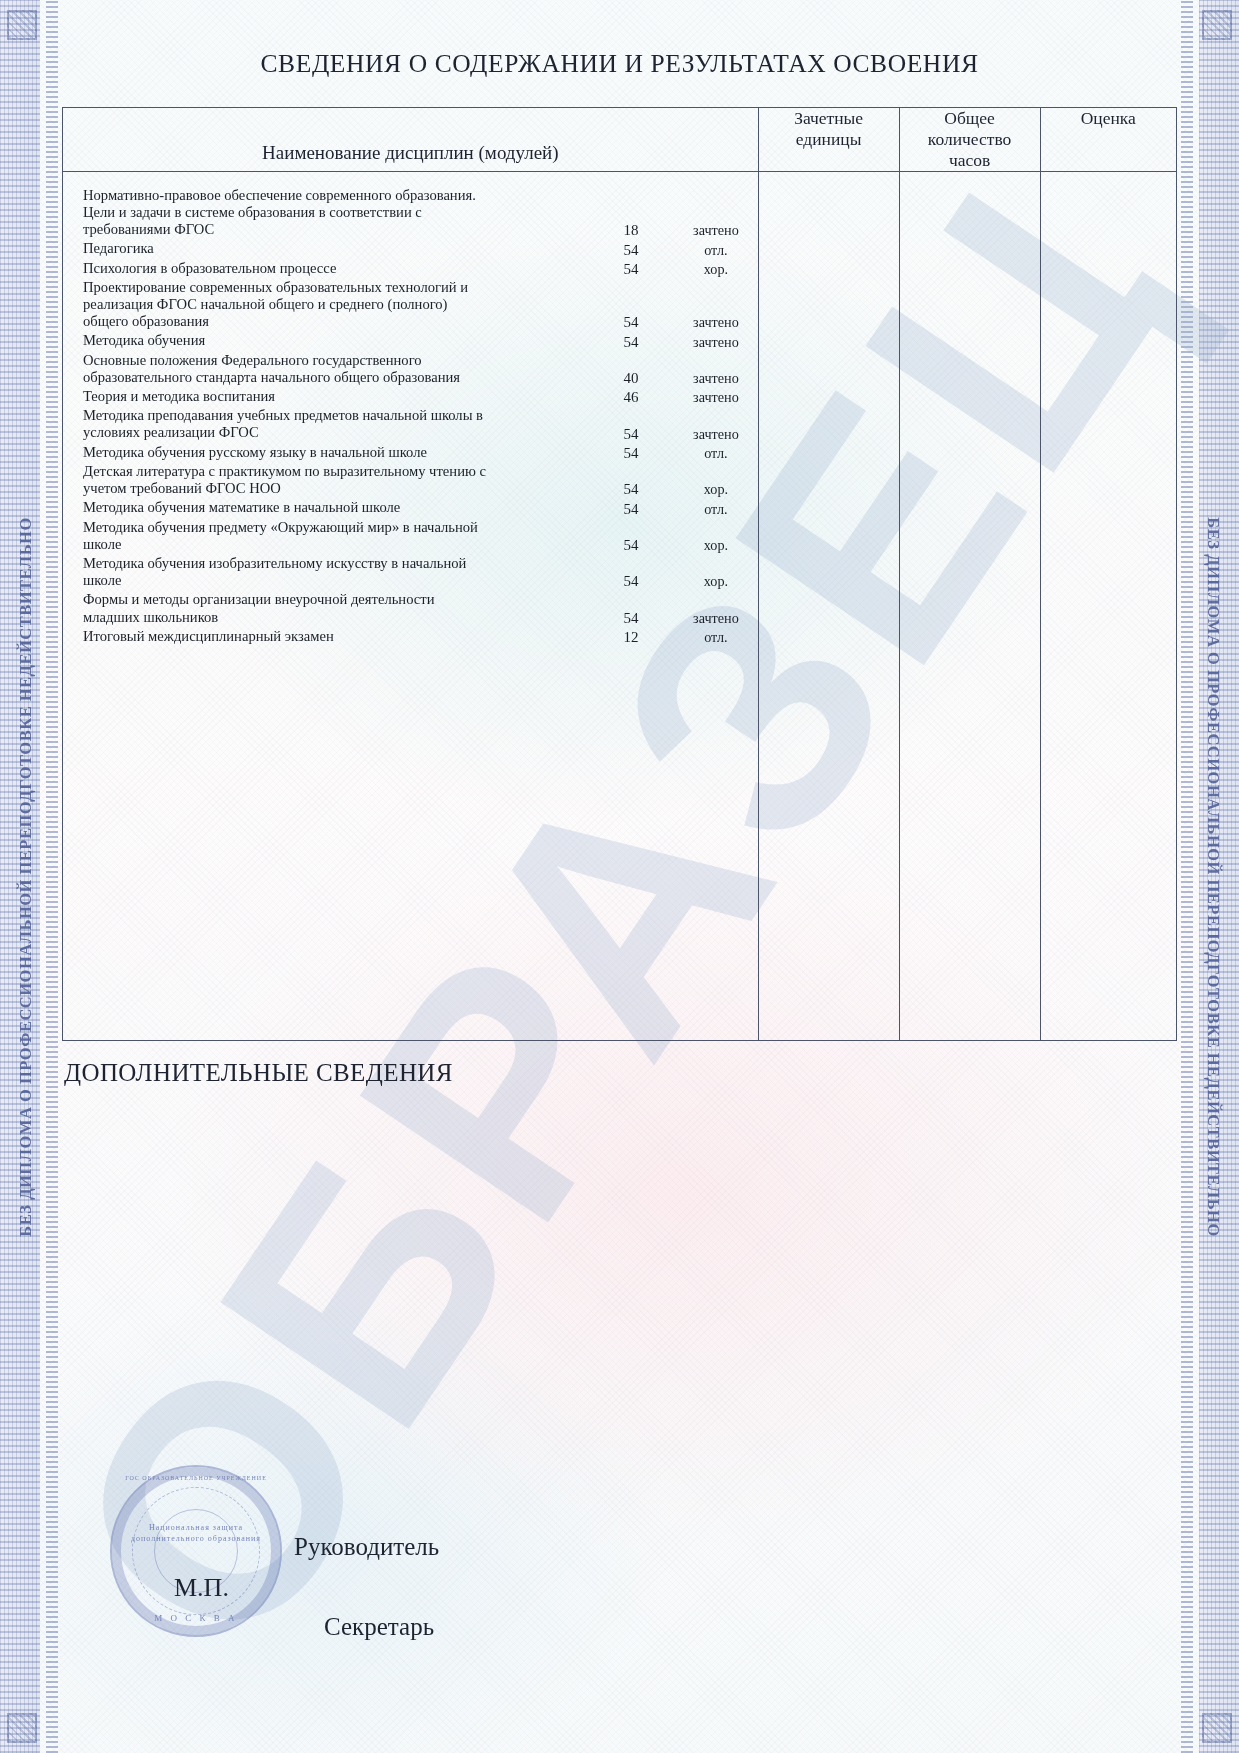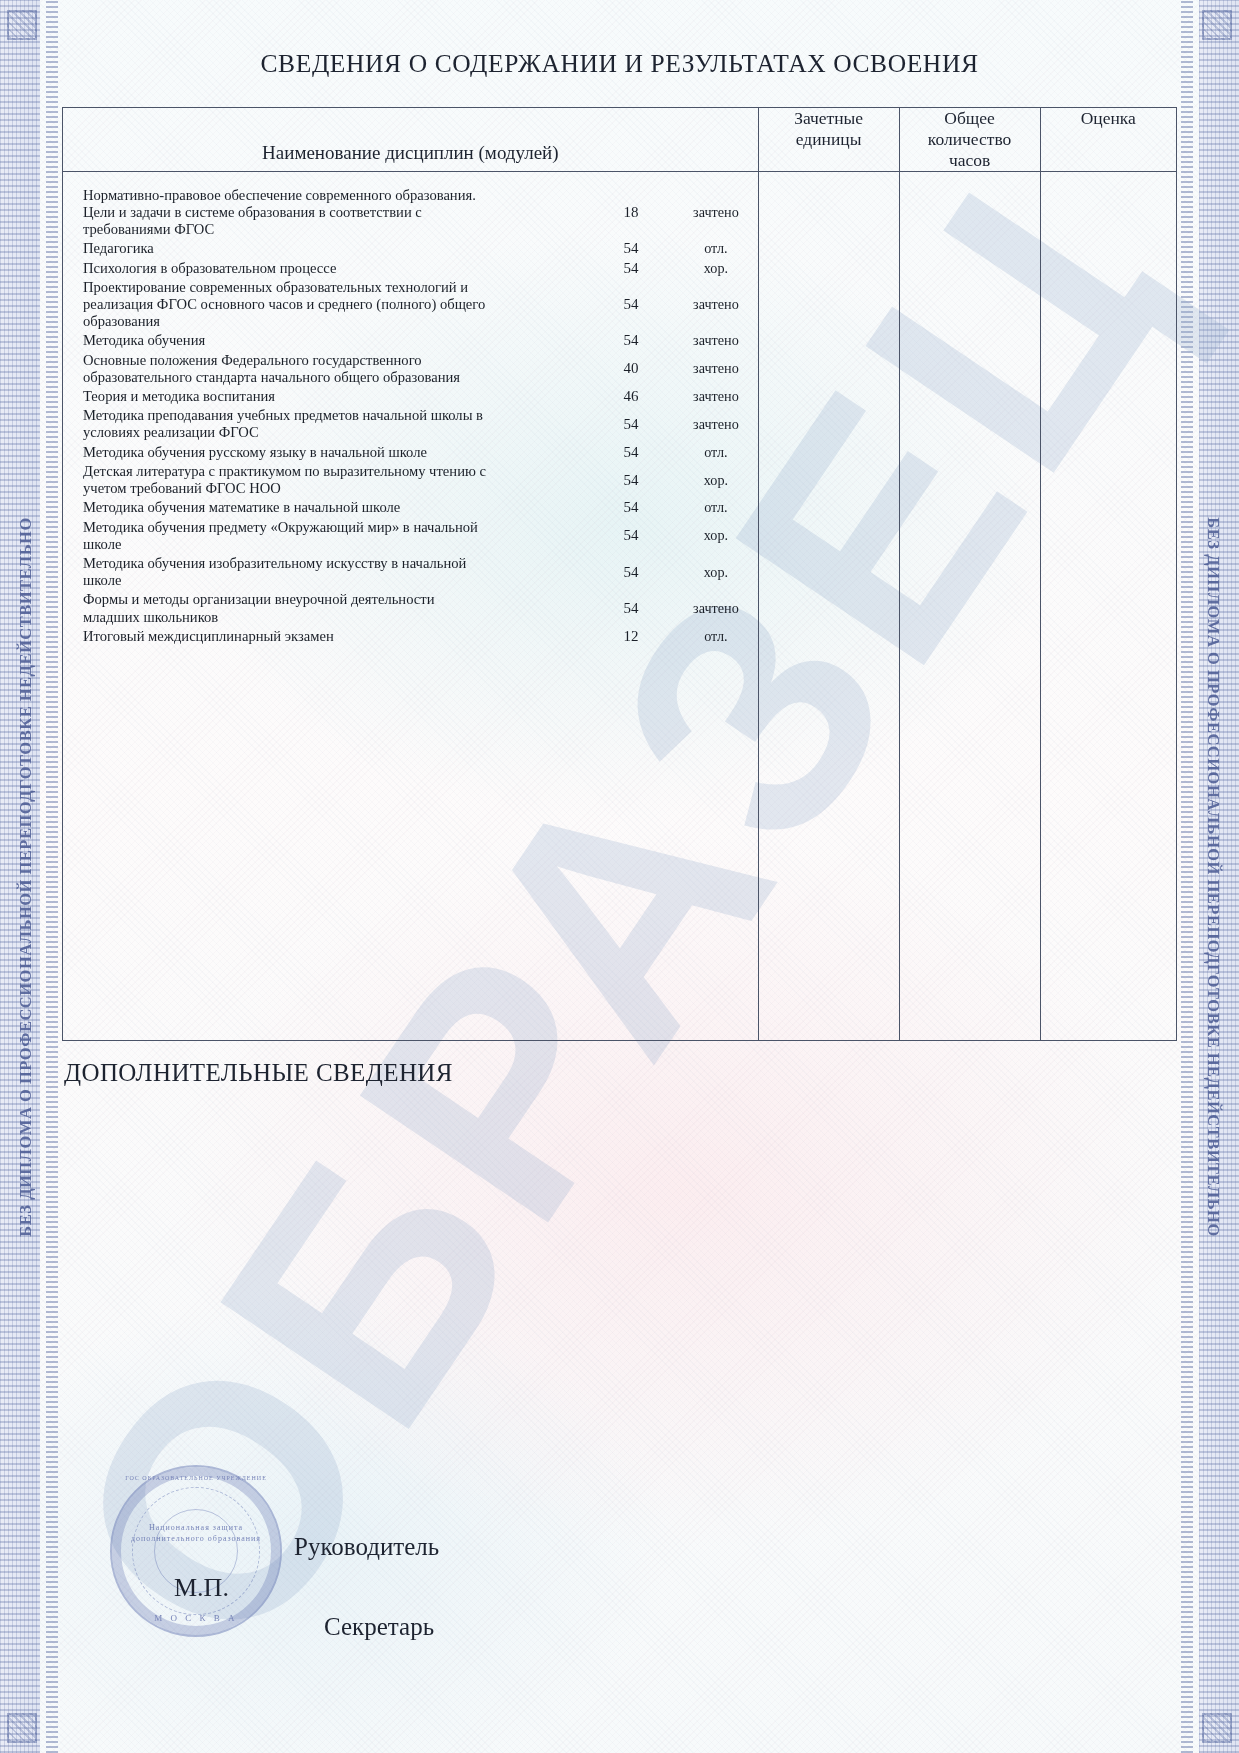--- a/index.html
+++ b/index.html
@@ -175,21 +175,21 @@
     border-top: none;
     border-bottom: none;
   }
   .body-wrap td { height: 868px; }
 
   .rows {
     padding: 14px 0 0 0;
   }
   .row {
     display: flex;
-    align-items: center;
+    align-items: flex-end;
   }
   .row .disc {
     width: 616px;
     box-sizing: border-box;
     padding: 1px 12px 1px 20px;
     font-size: 14.6px;
     line-height: 1.18;
     color: #1b2029;
   }
   .row .credits {
@@ -361,21 +361,21 @@
                   <div class="hours">54</div>
                   <div class="mark">отл.</div>
                 </div>
                 <div class="row">
                   <div class="disc">Психология в образовательном процессе</div>
                   <div class="credits"></div>
                   <div class="hours">54</div>
                   <div class="mark">хор.</div>
                 </div>
                 <div class="row">
-                  <div class="disc">Проектирование современных образовательных технологий и реализация ФГОС основного часов и среднего (полного) общего образования</div>
+                  <div class="disc">Проектирование современных образовательных технологий и реализация ФГОС начальной общего и среднего (полного) общего образования</div>
                   <div class="credits"></div>
                   <div class="hours">54</div>
                   <div class="mark">зачтено</div>
                 </div>
                 <div class="row">
                   <div class="disc">Методика обучения</div>
                   <div class="credits"></div>
                   <div class="hours">54</div>
                   <div class="mark">зачтено</div>
                 </div>

